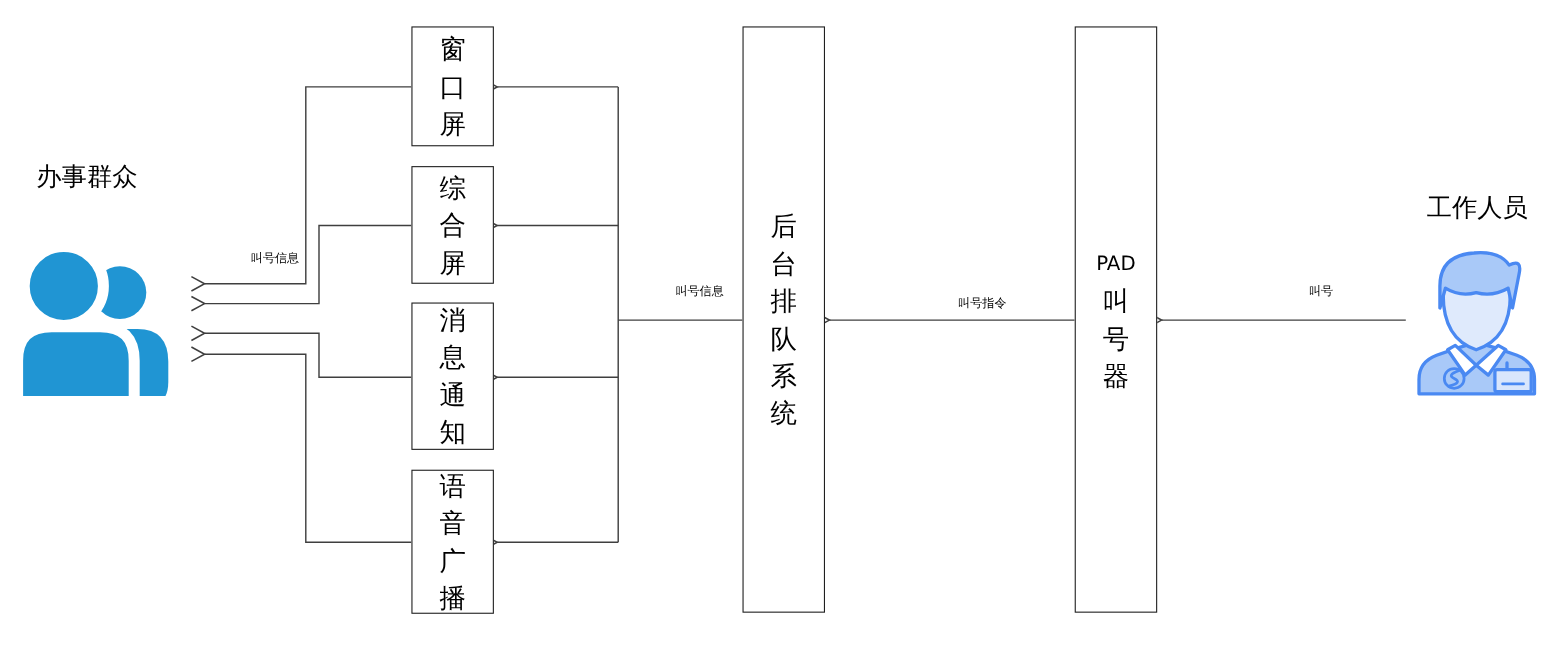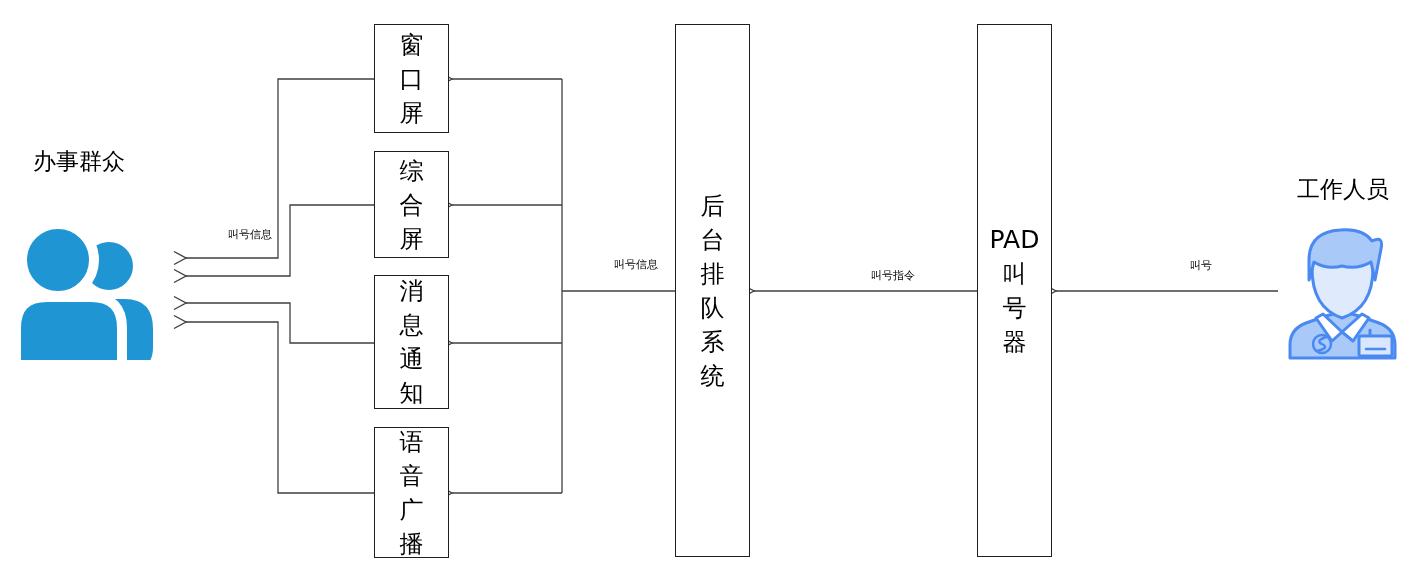--- a/index.html
+++ b/index.html
@@ -15,21 +15,21 @@
     border:1.5px solid #1f1f1f; background:#fff;
     display:flex; flex-direction:column; align-items:center; justify-content:center;
     text-align:center; z-index:2;
   }
   .cn-vert {
     font-family:"DejaVu Serif","Liberation Serif",serif;
     font-size:24px; line-height:34px; white-space:pre-line;
   }
   .pad-en {
     font-family:"DejaVu Sans","Liberation Sans",sans-serif;
-    font-size:25px; line-height:34px; font-weight:500;
+    font-size:18px; line-height:34px; font-weight:500;
   }
   .edge-label {
     position:absolute; font-size:11px; line-height:16px;
     text-align:right; z-index:3; white-space:nowrap;
   }
   .actor-label {
     position:absolute; font-size:23px; line-height:26px; font-weight:500;
     z-index:3; white-space:nowrap;
   }
   .icon-wrap { position:absolute; z-index:2; }
@@ -144,15 +144,15 @@
       </g>
     </svg>
   </div>
 
   <div class="edge-label" style="left:186px; top:227px; width:86px;">叫号信息</div>
 
   <div class="edge-label" style="left:578px; top:257px; width:80px;">叫号信息</div>
 
   <div class="edge-label" style="left:835px; top:268px; width:80px;">叫号指令</div>
 
-  <div class="edge-label" style="left:1132px; top:257px; width:80px;font-family:Liberation Serif, serif;">叫号</div>
+  <div class="edge-label" style="left:1132px; top:257px; width:80px;">叫号</div>
 
 </div>
 
 </body></html>

